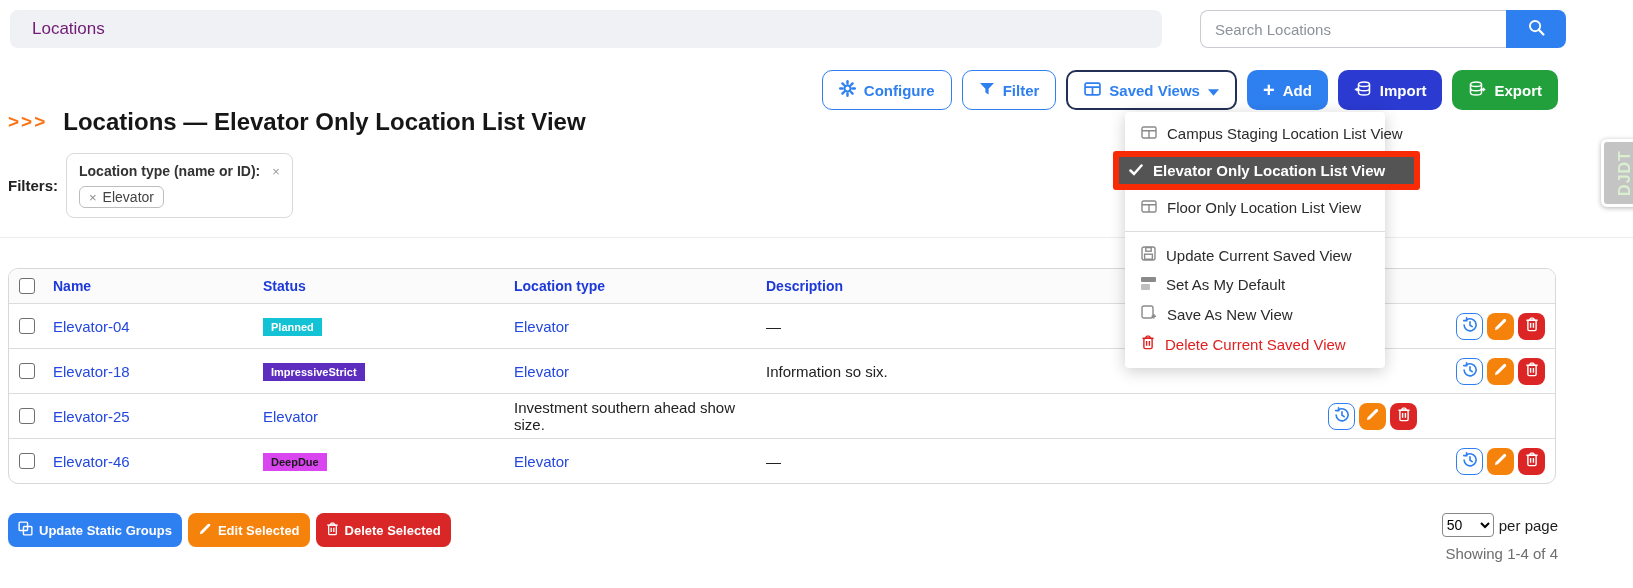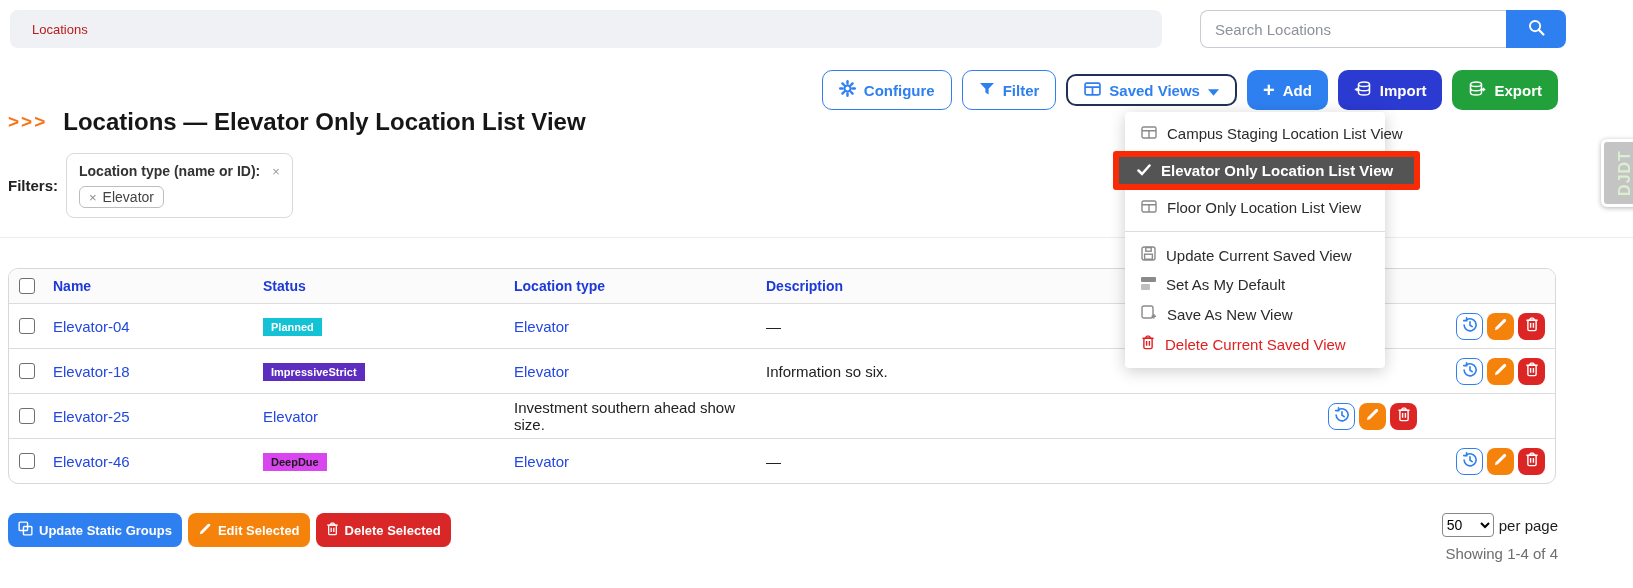--- a/index.html
+++ b/index.html
@@ -3,36 +3,36 @@
 <meta charset="utf-8">
 <style>
   * { box-sizing: border-box; margin: 0; padding: 0; }
   html,body { background:#fff; }
   body { font-family:"Liberation Sans","DejaVu Sans",sans-serif; }
   .screen { position:relative; width:1633px; height:588px; background:#fff; overflow:hidden; }
 
   
   .crumbbar { position:absolute; left:10px; top:10px; width:1152px; height:38px;
     background:#f0f1f4; border-radius:8px; display:flex; align-items:center; padding-left:22px; }
-  .crumb-link { color:#b91c1c; font-size:13px; cursor:pointer; }
+  .crumb-link { color:#701a75; font-size:17px; cursor:pointer; }
 
   .searchwrap { position:absolute; left:1200px; top:10px; width:366px; height:38px; display:flex; }
   .search-input { flex:1; border:1px solid #c9ccd2; border-right:none; border-radius:8px 0 0 8px;
     padding:0 14px; font-size:15px; color:#333; outline:none; font-family:inherit; }
   .search-input::placeholder { color:#8d929a; }
   .search-btn { width:60px; background:#2e7ff0; border:none; border-radius:0 8px 8px 0;
     display:flex; align-items:center; justify-content:center; cursor:pointer; }
 
   
   .toolbar { position:absolute; top:68px; right:75px; height:44px; display:flex; align-items:center; gap:10px; }
   .list-label { font-size:15px; color:#1c1c1c; margin-right:3px; white-space:nowrap; }
   .btn { display:flex; align-items:center; gap:8px; height:40px; padding:0 16px;
     border-radius:10px; font-size:15px; font-weight:600; cursor:pointer; white-space:nowrap; border:none; }
   .btn-outline { background:#fff; border:1.5px solid #2e7ff0; color:#2e7ff0; }
-  .btn-views { background:#fff; border:2px solid #223055; color:#2e7ff0; height:32px; }
+  .btn-views { background:#fff; border:2px solid #223055; color:#2e7ff0; height:40px; }
   .btn-add { background:#2e7ff0; color:#fff; font-weight:700; }
   .btn-import { background:#2b3ad1; color:#fff; font-weight:700; }
   .btn-export { background:#21a03c; color:#fff; font-weight:700; }
   .plus-glyph { font-size:20px; font-weight:700; line-height:1; }
 
   
   .titlerow { position:absolute; top:108px; left:8px; display:flex; align-items:center; gap:16px; }
   .chevrons { color:#f97316; font-size:19px; font-weight:700; letter-spacing:2px; }
   .page-title { font-size:24px; font-weight:700; color:#161616; }
 
@@ -51,21 +51,21 @@
   
   .menu { position:absolute; left:1125px; top:112px; width:260px; background:#fff;
     border-radius:4px; box-shadow:0 3px 16px rgba(0,0,0,0.20); padding:7px 0 9px 0; z-index:50; }
   .menu-item { display:flex; align-items:center; gap:10px; padding:6px 16px; font-size:15px;
     color:#2b2b2b; cursor:pointer; white-space:nowrap; }
   .menu-item svg { flex:0 0 auto; }
   .menu-divider { border-top:1px solid #dcdcdc; margin:9px 0 8px 0; }
   .menu-danger { color:#e02020; }
   .sel-wrap { margin:3px 0 3px -12px; width:307px; border:6px solid #f92b06; border-radius:3px;
     background:#545454; }
-  .sel-inner { display:flex; align-items:center; gap:10px; padding:5px 18px; color:#fff;
+  .sel-inner { display:flex; align-items:center; gap:10px; padding:5px 10px; color:#fff;
     font-weight:700; font-size:15px; cursor:pointer; white-space:nowrap; }
   .gray-ic { color:#8a8a8a; }
 
   
   .table { position:absolute; left:8px; top:268px; width:1548px; border:1px solid #d8d8d8;
     border-radius:10px; background:#fff; overflow:hidden; }
   .trow { display:grid; grid-template-columns:34px 210px 251px 252px 1fr 128px;
     align-items:center; padding-left:10px; min-height:45px; border-top:1px solid #dcdcdc; }
   .thead { min-height:34px; border-top:none; background:#fbfbfc; }
   .th { color:#1d3ad8; font-weight:700; font-size:14px; cursor:pointer; }

